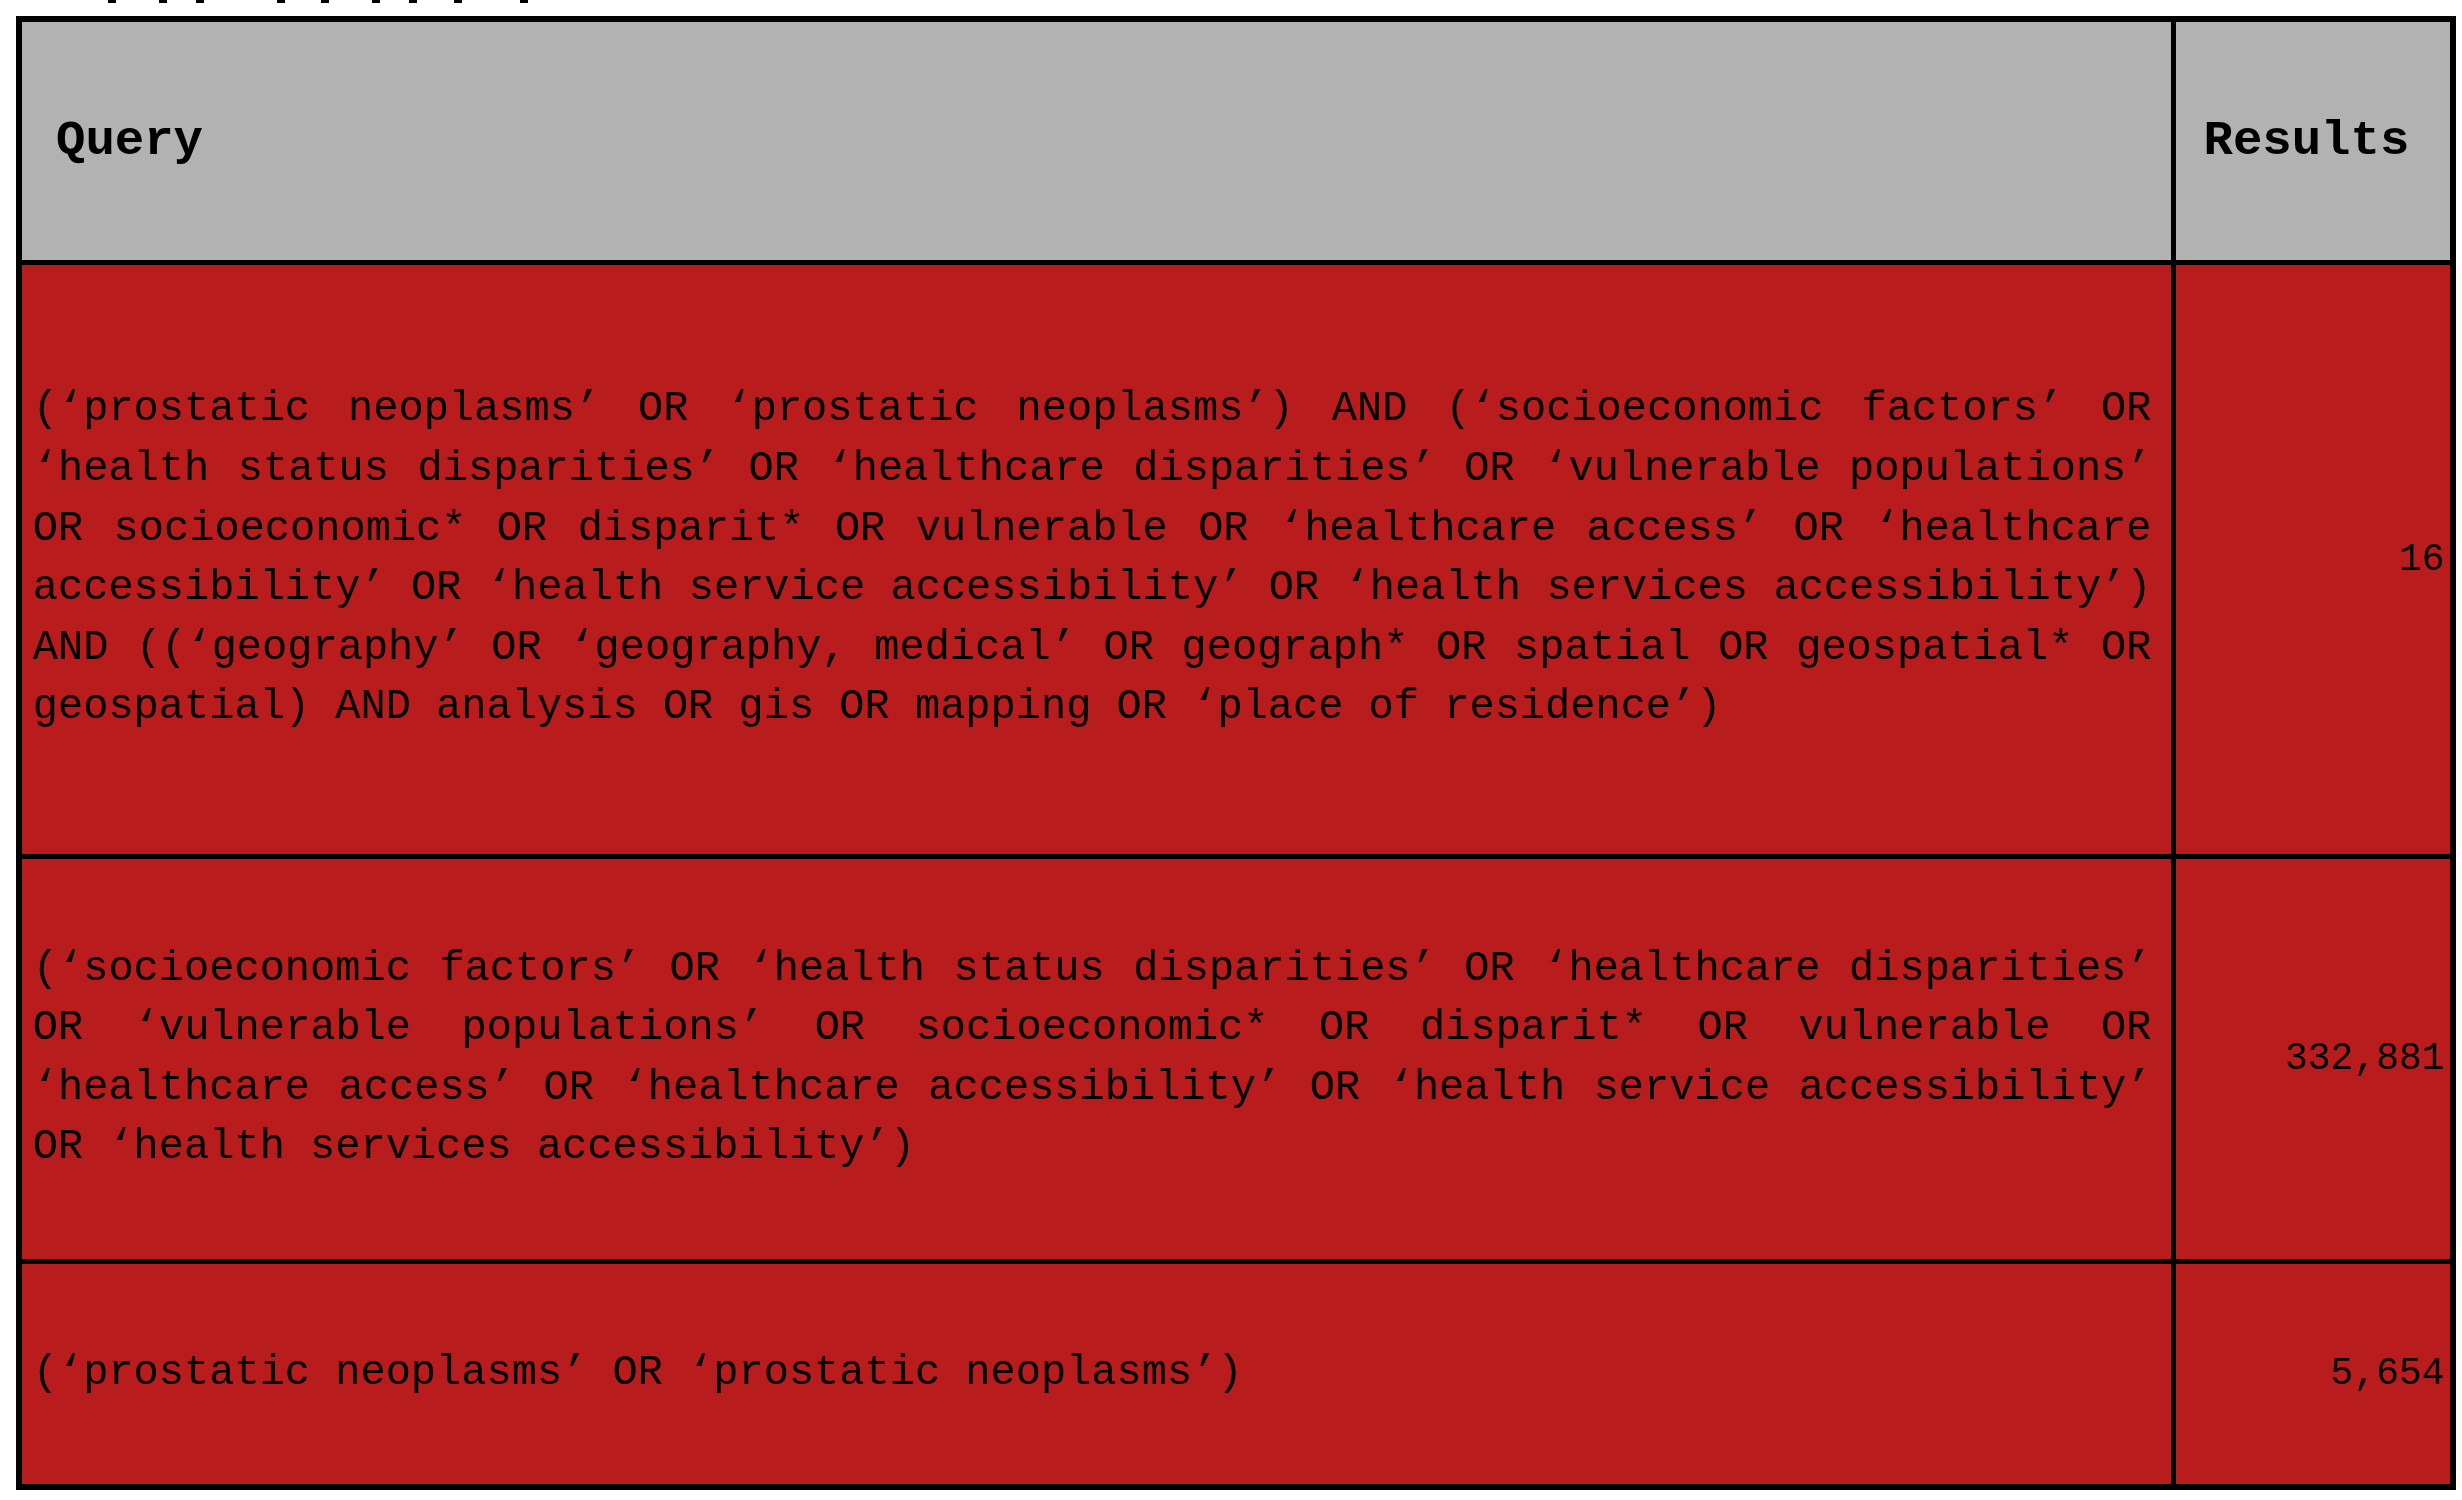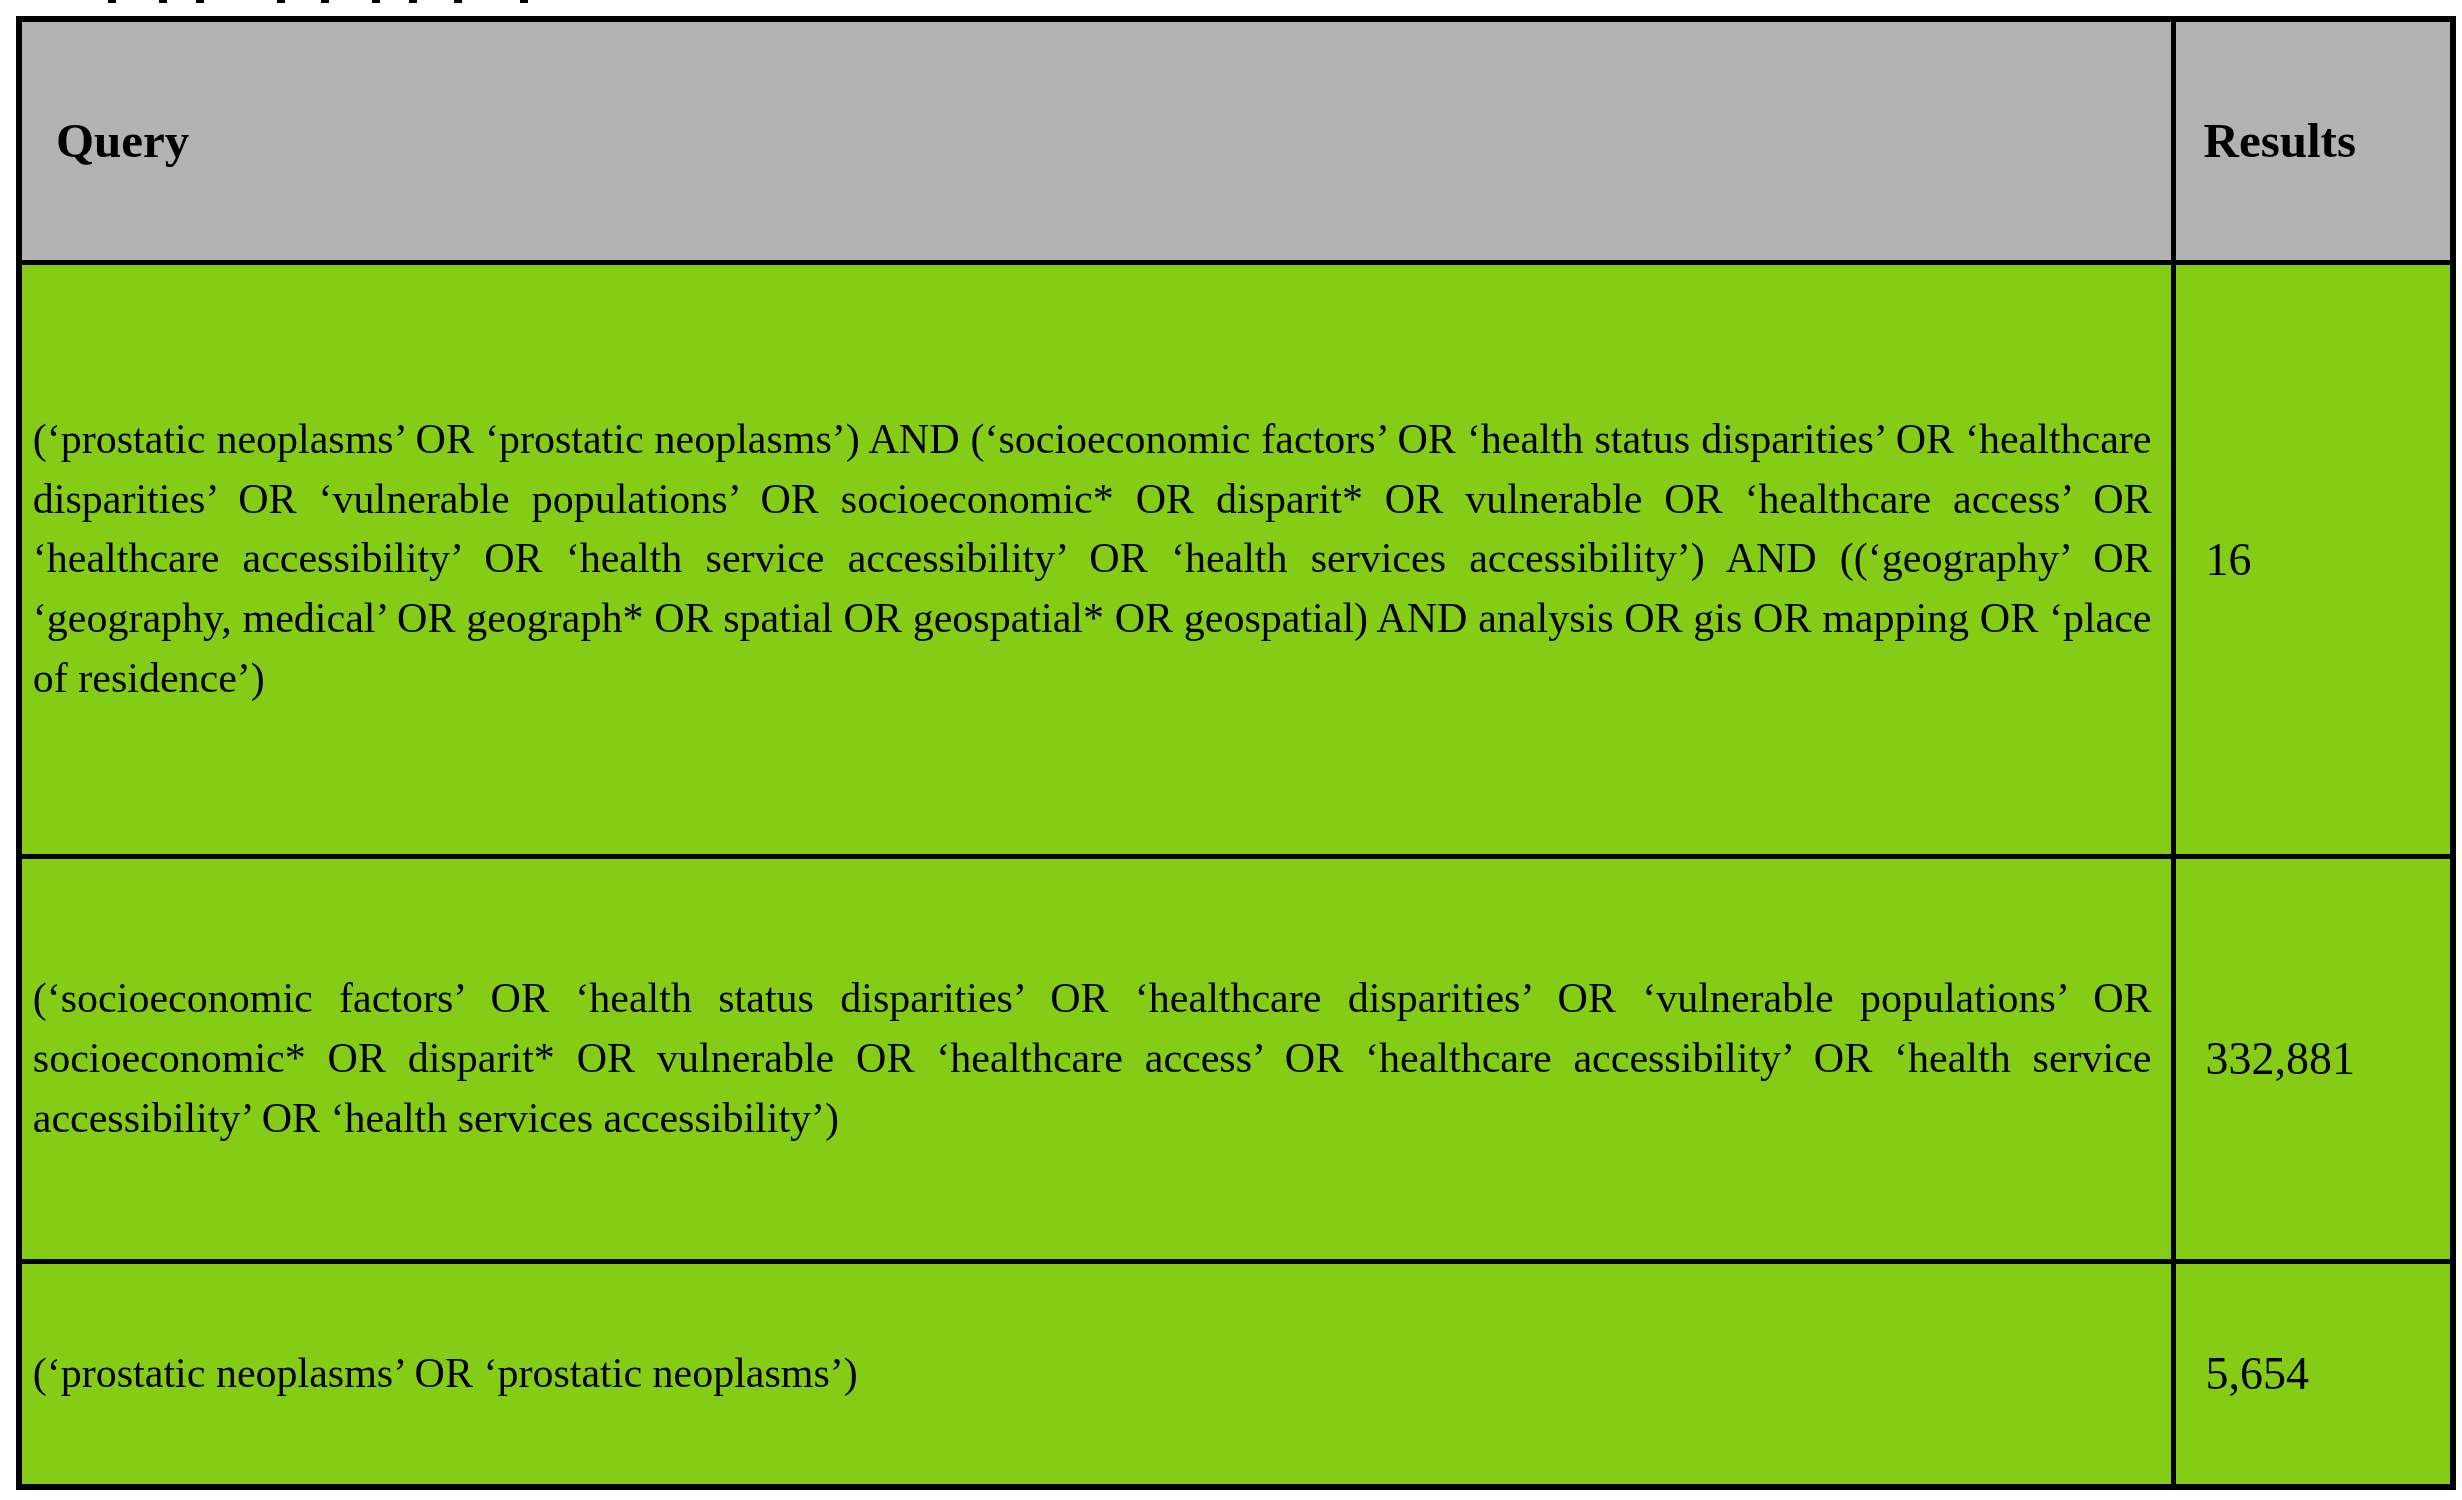--- a/index.html
+++ b/index.html
@@ -23,21 +23,22 @@
     background: #000000;
   }
   .search-table {
     position: absolute;
     left: 16px;
     top: 15.5px;
     width: 2434px;
     height: 1474px;
     border-collapse: collapse;
     table-layout: fixed;
-    background: #84cc16;
+    background: #b91c1c;
+    font-family: Liberation Mono, monospace;
   }
   .search-table col.col-query   { width: 2154px; }
   .search-table col.col-results { width: 280px; }
   .search-table th, .search-table td {
     border: 5.4px solid #000000;
     vertical-align: middle;
     overflow: hidden;
   }
   .search-table { border: 6px solid #000000; }
   .header-row th {
@@ -49,22 +50,22 @@
   }
   th.query-header   { padding: 0 20px 0 34px; }
   th.results-header { padding: 0 6.8px 0 28px; }
   td.query-cell {
     font-size: 42px;
     line-height: 1.42;
     text-align: justify;
     padding: 9.5px 19px 9.5px 10.8px;
   }
   td.results-cell {
-    font-size: 46px;
-    text-align: left;
+    font-size: 38px;
+    text-align: right;
     padding: 0 5.4px 0 30px;
     white-space: nowrap;
   }
   tr.row-1 { height: 446px; }
   tr.row-2 { height: 297px; }
   tr.row-3 { height: 304px; }
   tr.row-4 { height: 169px; }
 </style>
 </head>
 <body>

